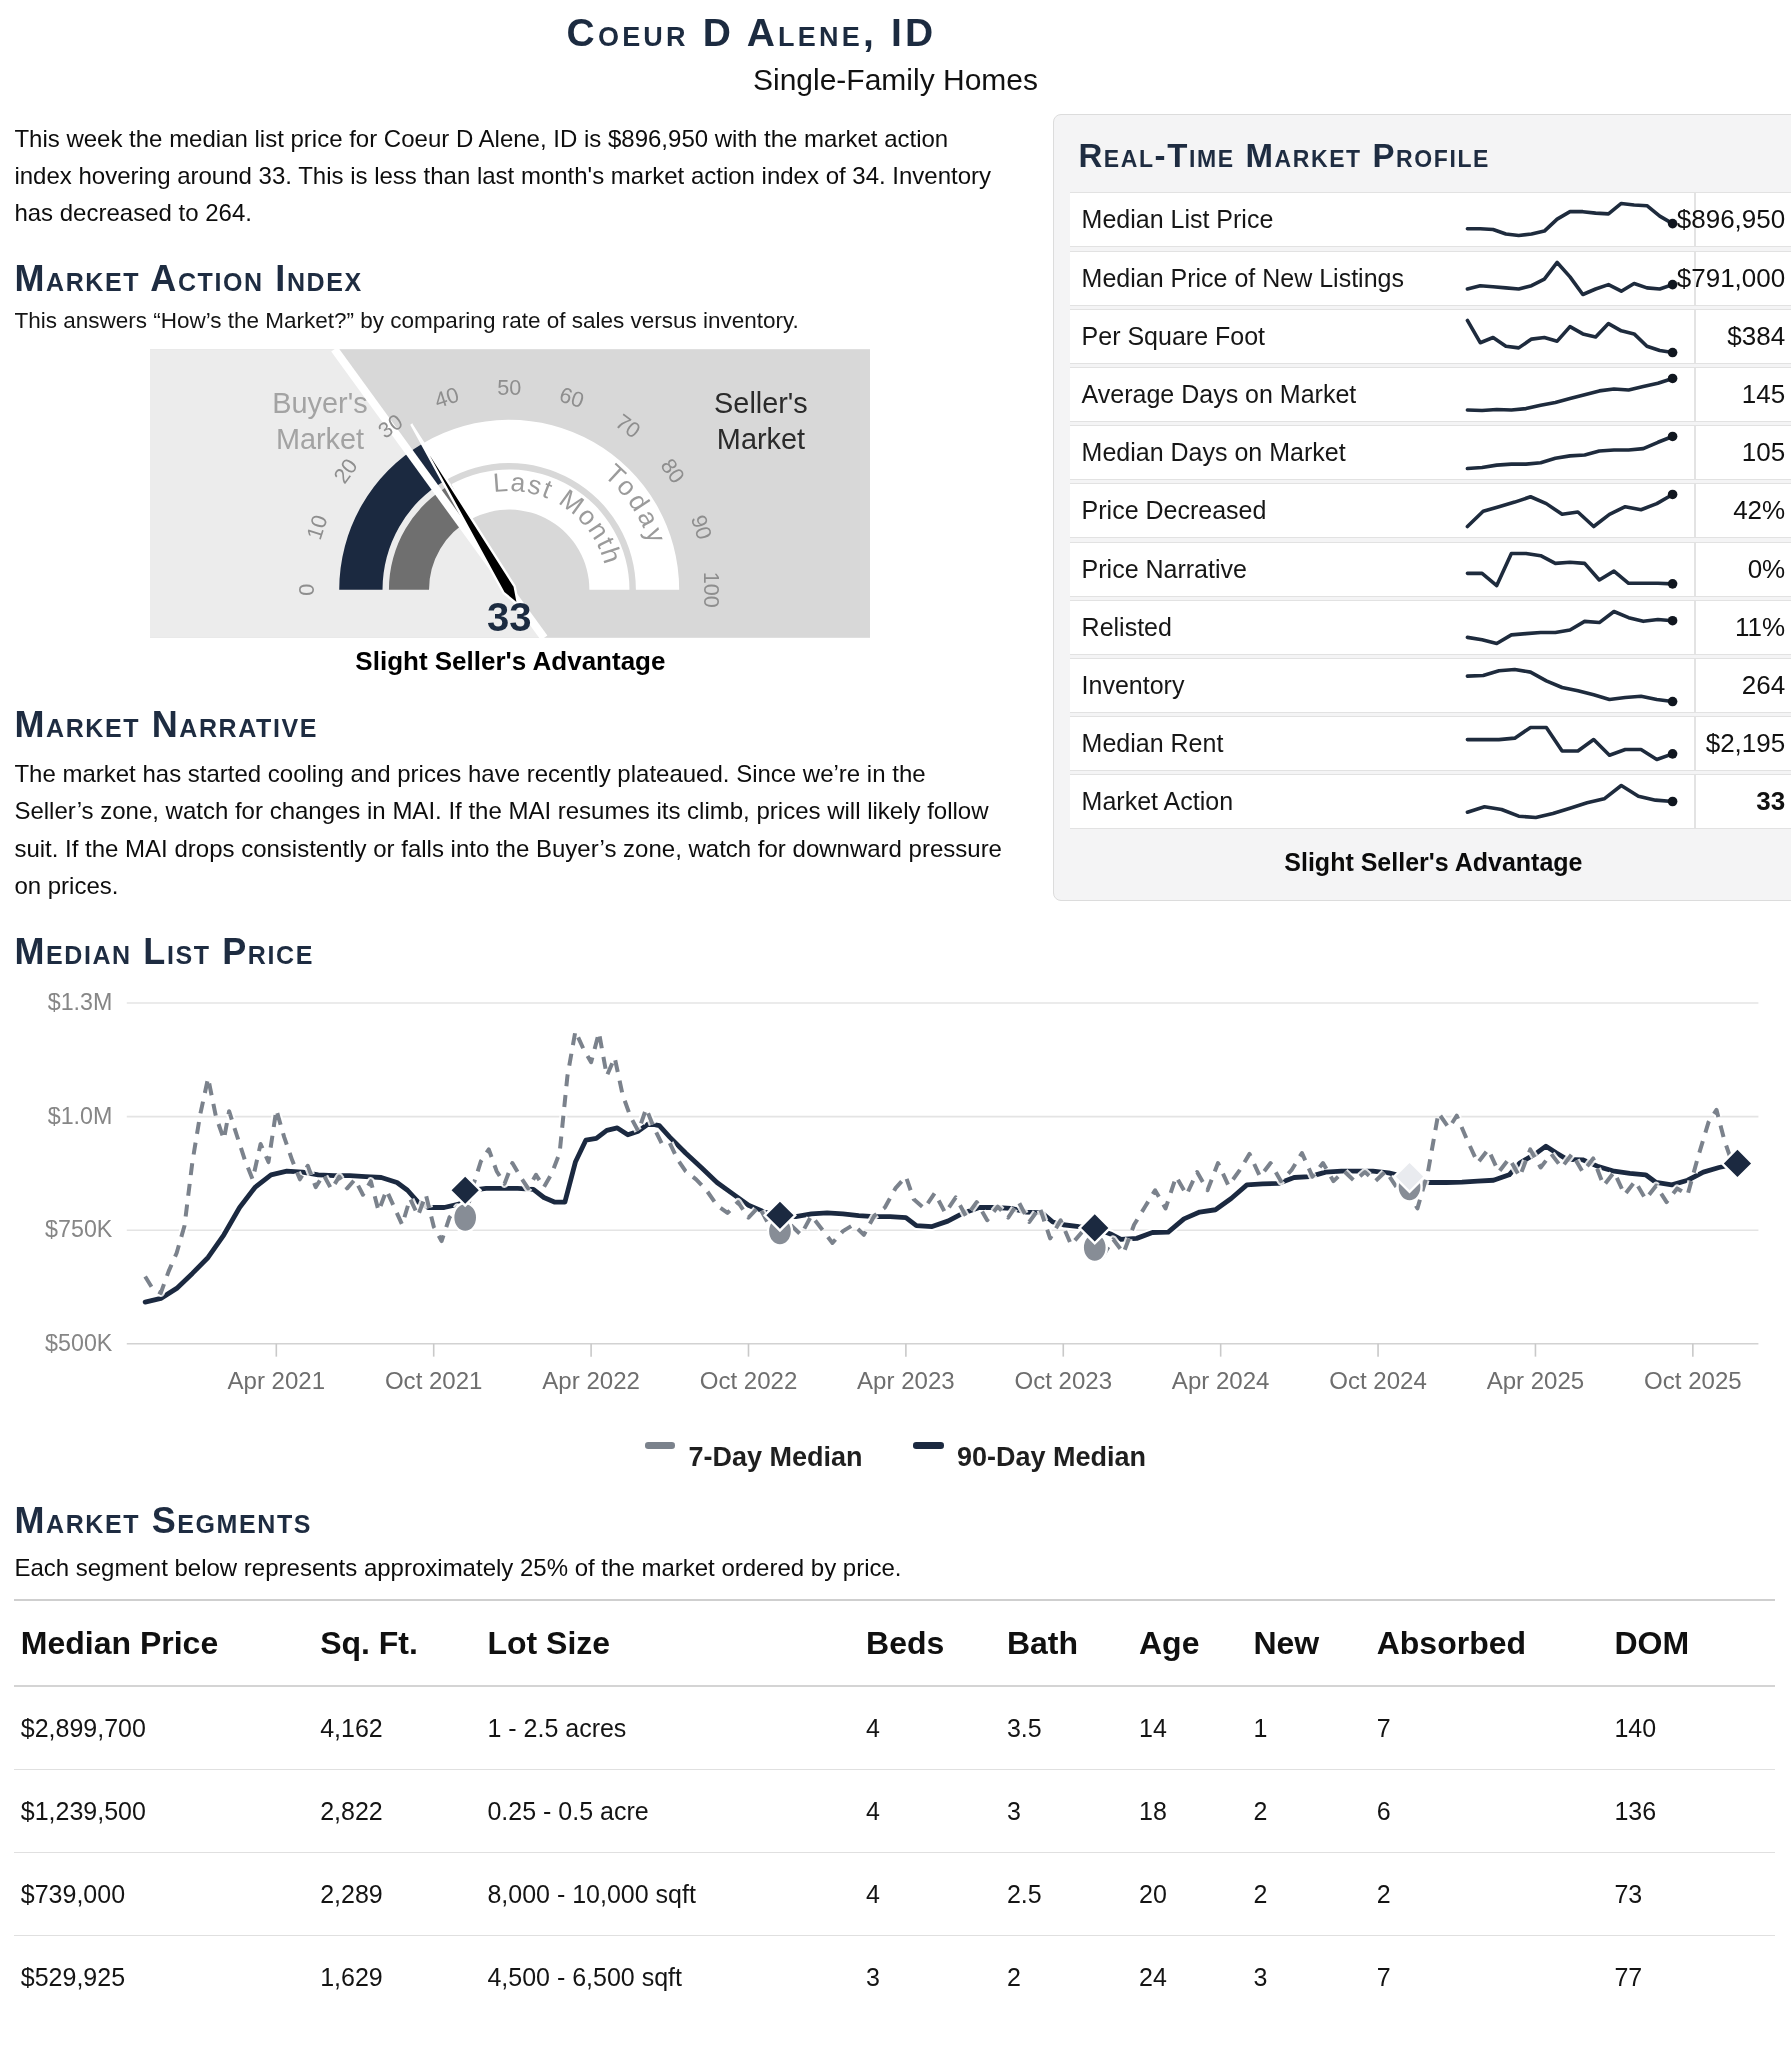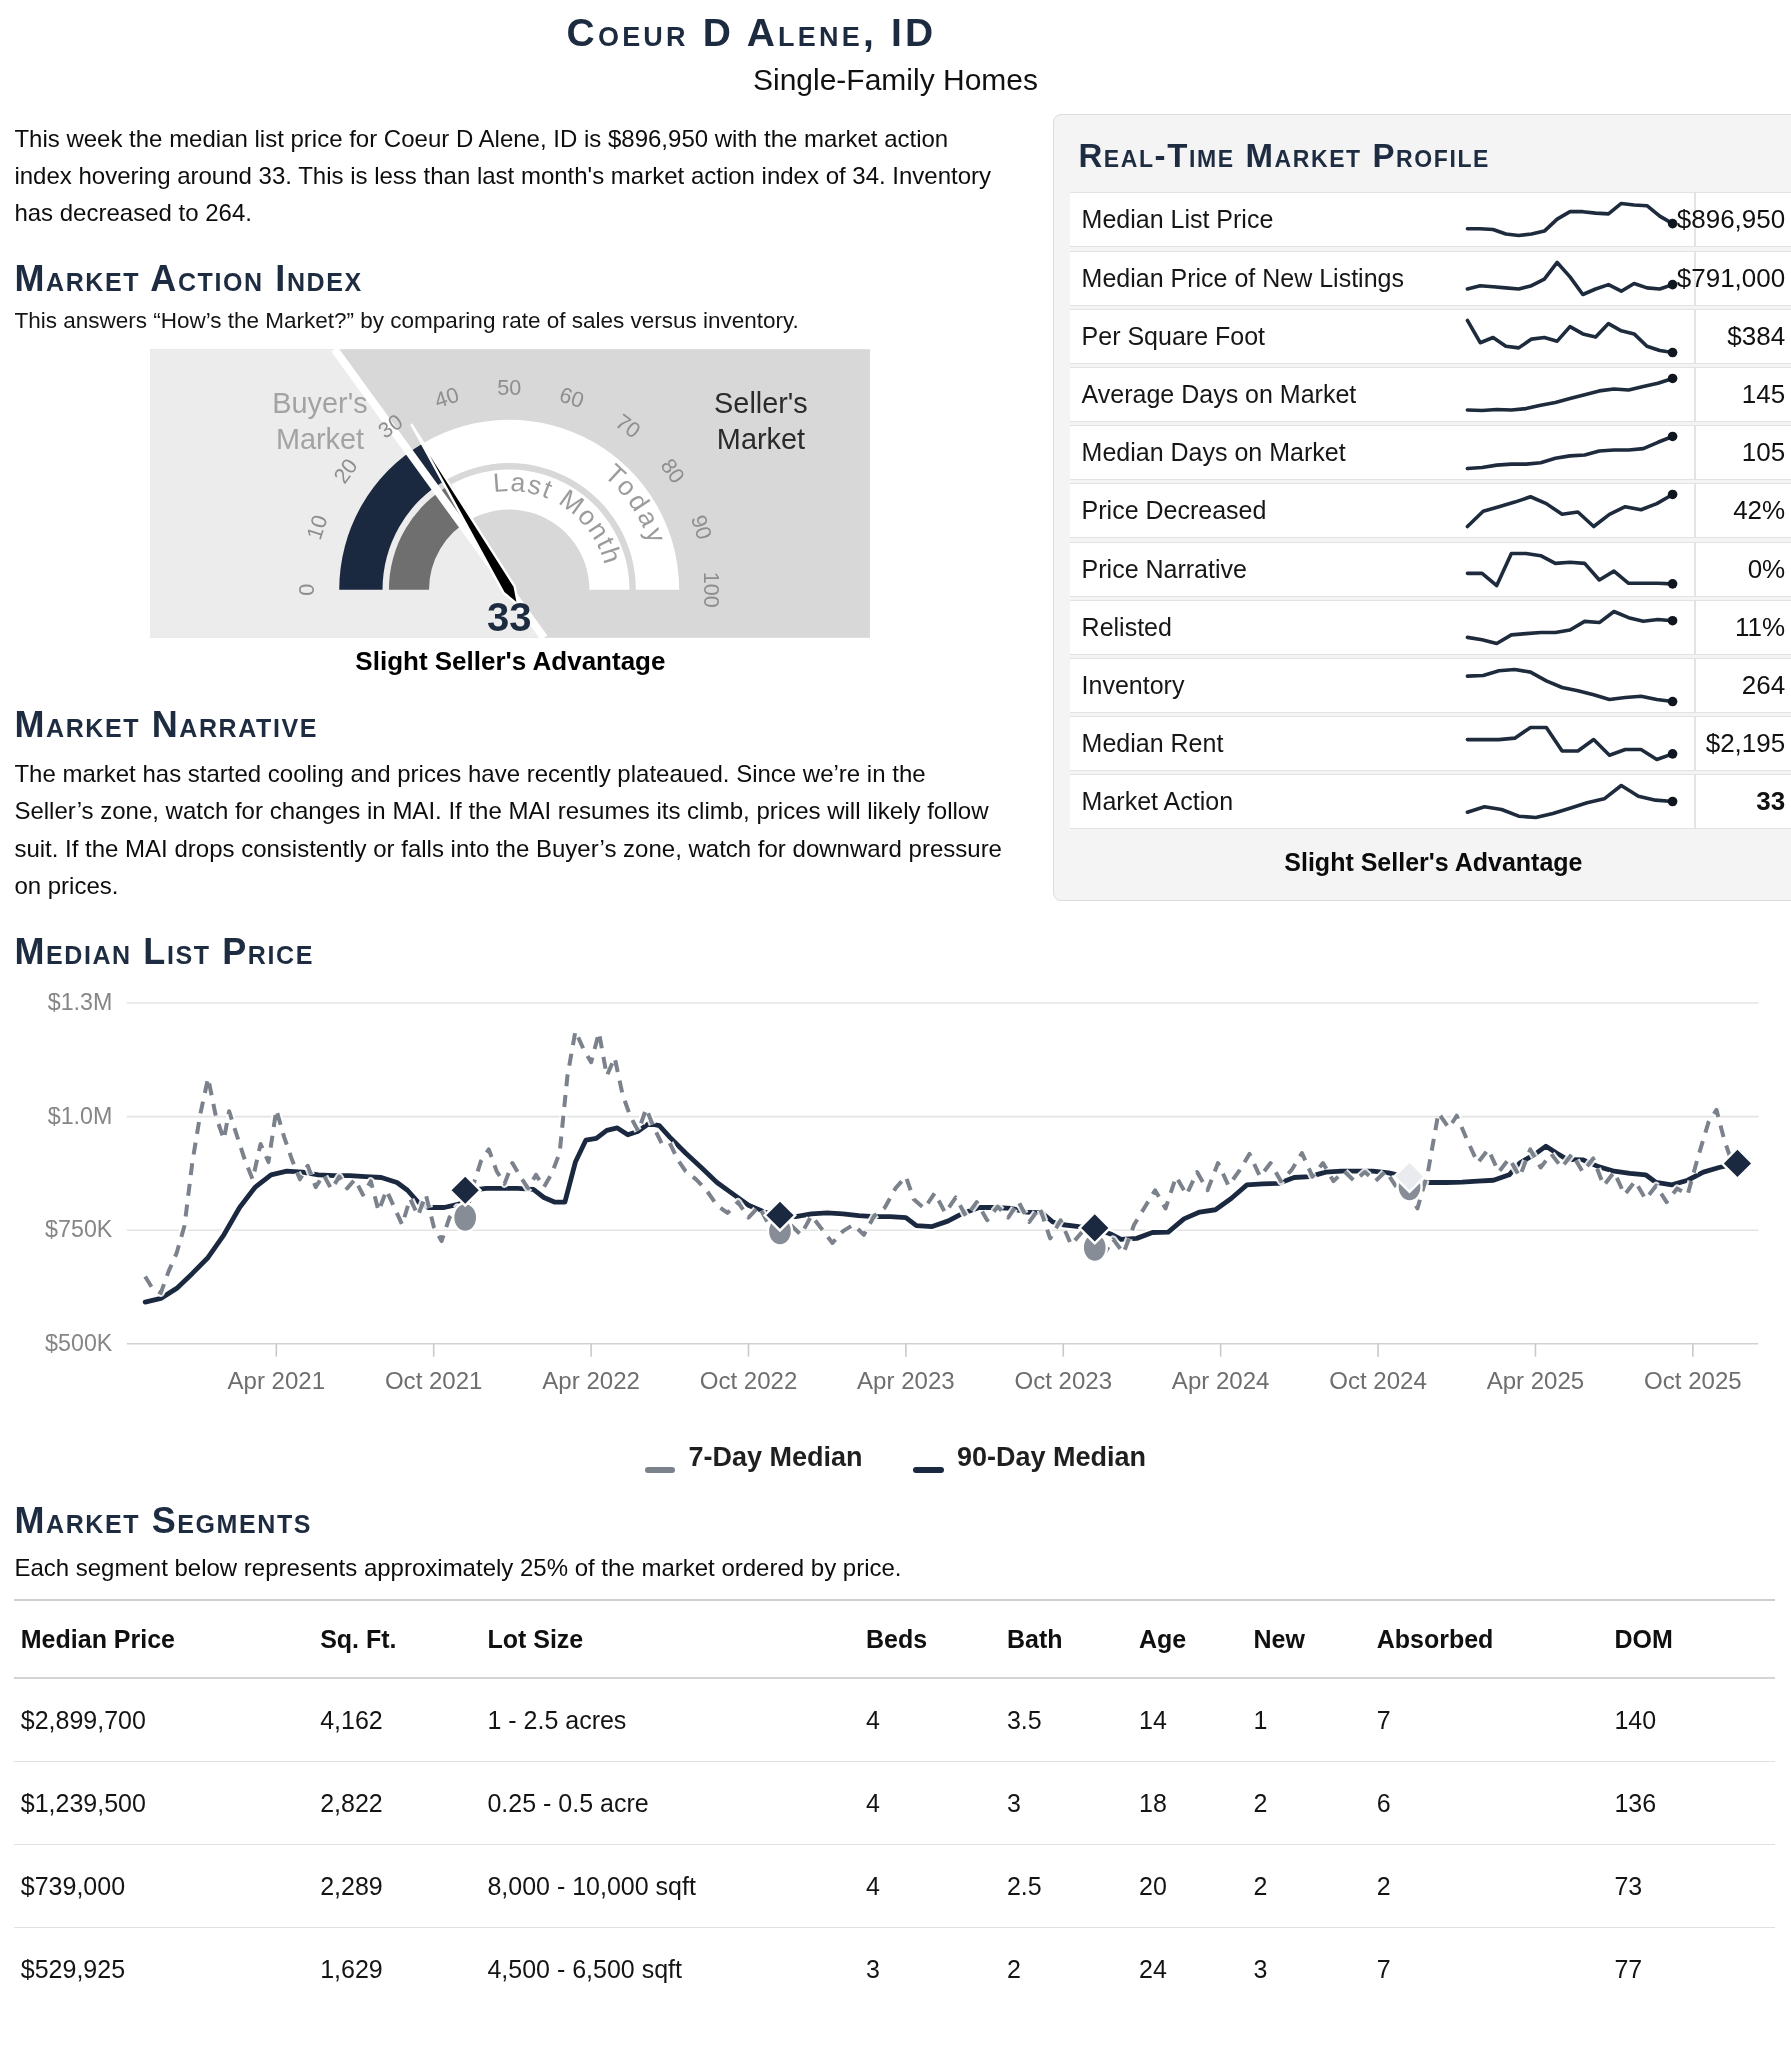--- a/index.html
+++ b/index.html
@@ -58,30 +58,30 @@
   .mp-value.bold{font-weight:700;}
   .profile-footer{
     text-align:center;font-size:25px;font-weight:700;color:#0b0b0b;margin:19px 0 3.2px 0;
   }
   
   .chart-wrap{margin-top:6.4px;}
   .legend{
     display:flex;justify-content:center;gap:51px;margin-top:11.2px;
     font-size:27px;font-weight:700;color:#1f1f1f;align-items:center;
   }
-  .legend .item{display:flex;align-items:flex-end;gap:13px;}
+  .legend .item{display:flex;align-items:flex-start;gap:13px;}
   .legend .swatch{display:inline-block;width:30.5px;height:6.4px;border-radius:3.2px;}
   
   .seg-desc{font-size:24px;color:#0d0d0d;margin:11.2px 0 8px 0;}
   table.segments{
     width:1761px;border-collapse:collapse;margin-top:17.6px;
     border-top:2.4px solid #cfcfcf;
   }
   table.segments th{
-    text-align:left;font-size:25px;font-weight:700;color:#101010;
+    text-align:left;font-size:32px;font-weight:700;color:#101010;
     padding:24px 6.4px 22.5px 6.4px;border-bottom:2.4px solid #d4d4d4;
   }
   table.segments td{
     text-align:left;font-size:25px;color:#141414;
     padding:27px 6.4px 26px 6.4px;border-bottom:1.6px solid #e0e0e0;
   }
   table.segments tr:last-child td{border-bottom:none;}
   svg text{font-family:"Liberation Sans", sans-serif;}
 </style>
 </head>

